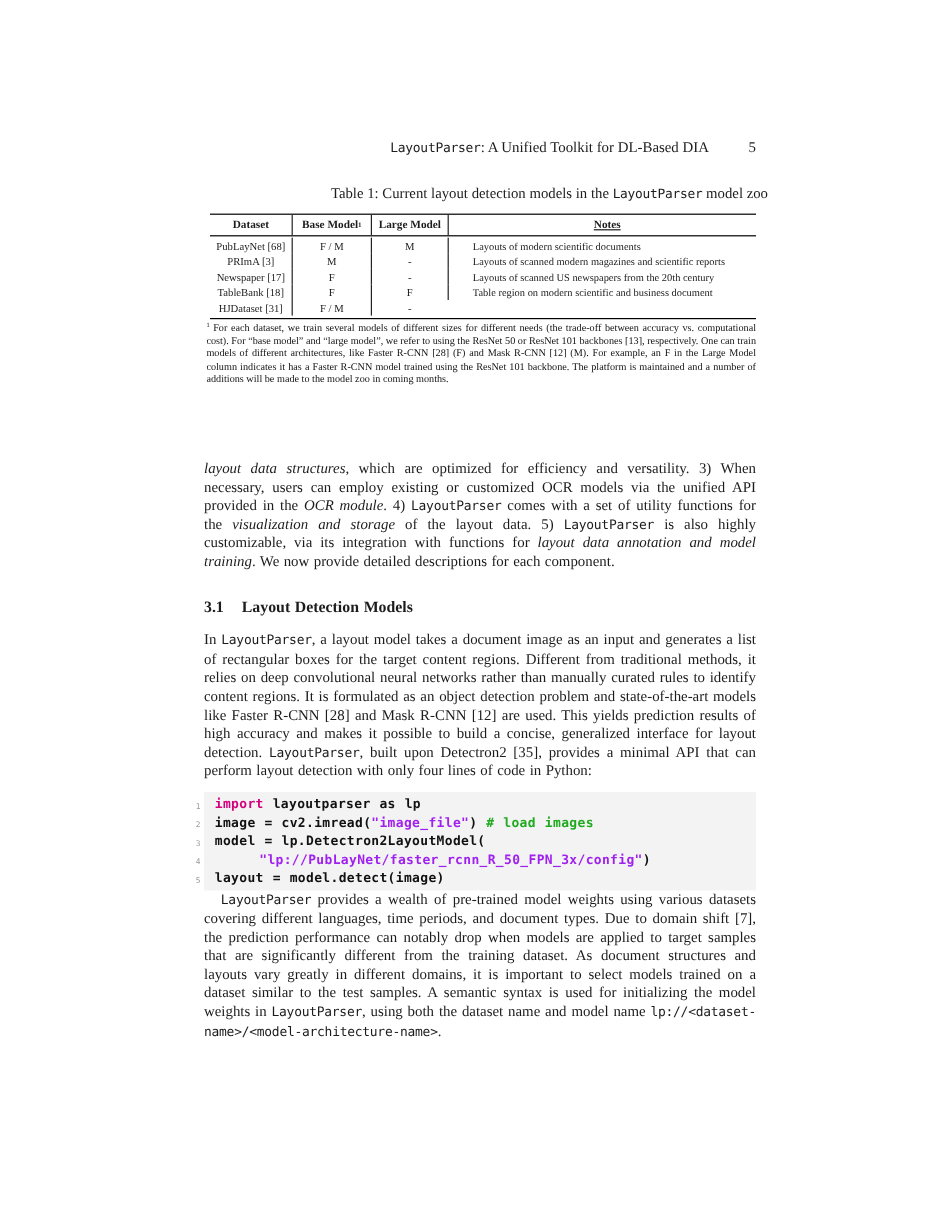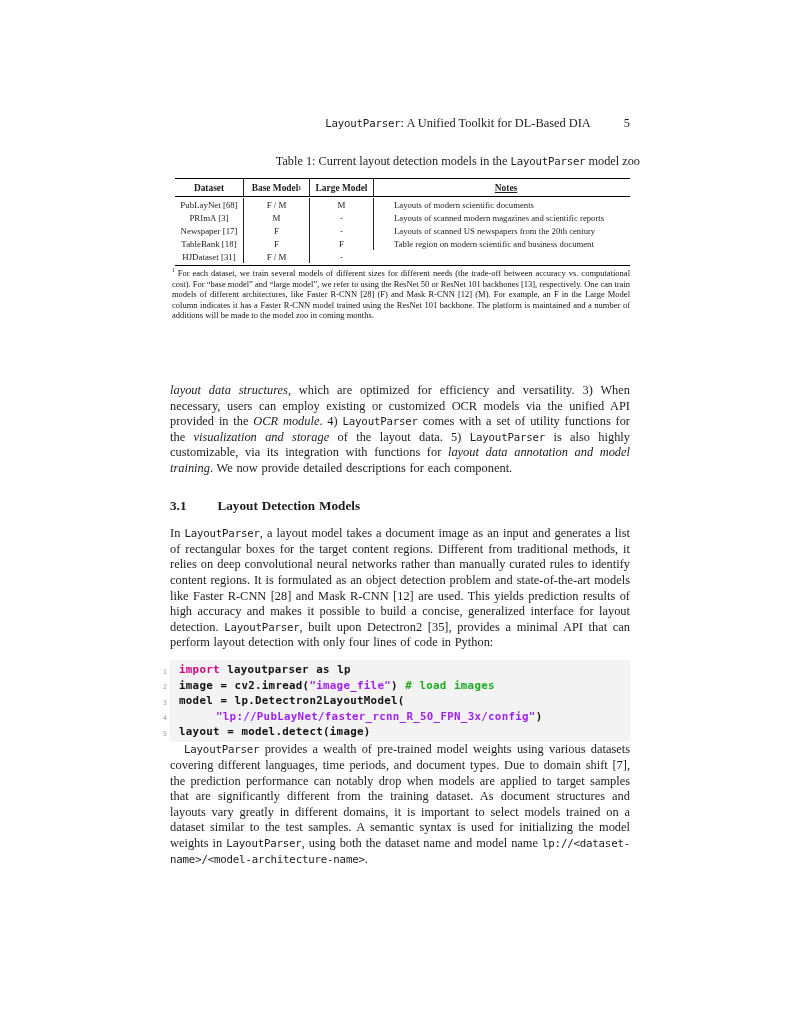--- a/index.html
+++ b/index.html
@@ -50,21 +50,21 @@
   }
 
   
   .main {
     position: absolute; top: 353px; left: 170px; width: 460px;
     font-size: 12.4px; line-height: 15.6px; text-align: justify; word-spacing: 0.6px; margin-top: 30px;
   }
   .para { margin: 0; }
   .section-heading {
     margin-top: 21px; margin-bottom: 13px;
-    font-weight: bold; font-size: 13.2px; text-align: left; display: flex; gap: 31px;
+    font-weight: bold; font-size: 13.2px; text-align: left; display: flex; gap: 15px;
   }
   .indent-first { text-indent: 14px; }
 
   
   .codeblock { display: flex; margin-top: 9px; margin-left: -13px; }
   .code-gutter {
     width: 13px; padding: 5px 3px 0 0; text-align: right;
     font-family: "DejaVu Sans Mono", monospace; font-size: 6.5px; color: #999;
   }
   .code-gutter .lno { height: 15.5px; line-height: 15.5px; }

